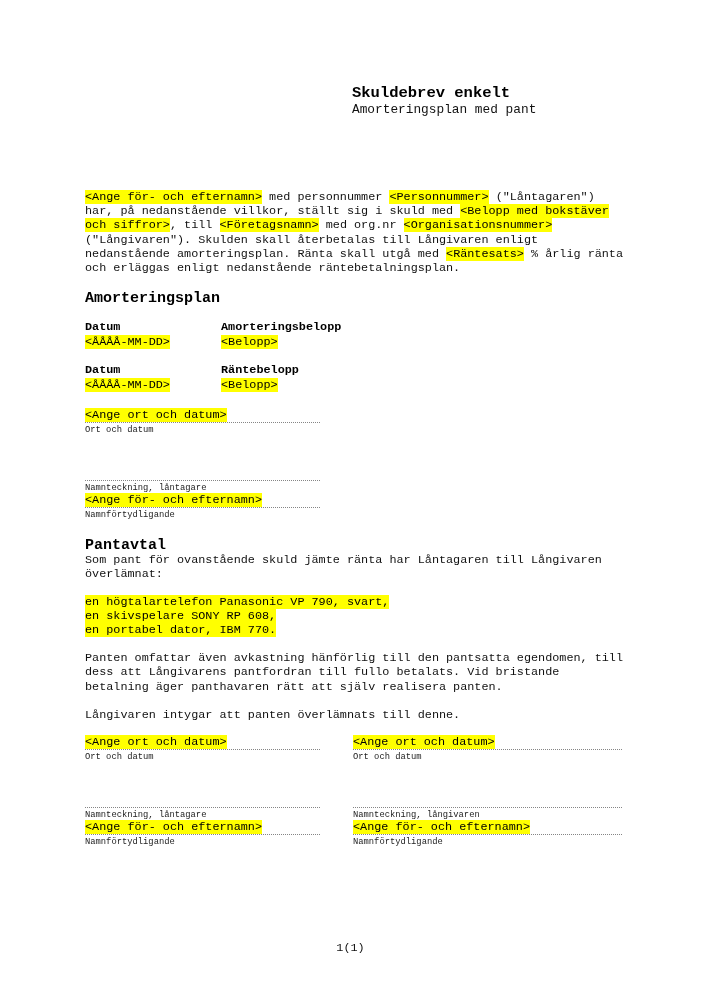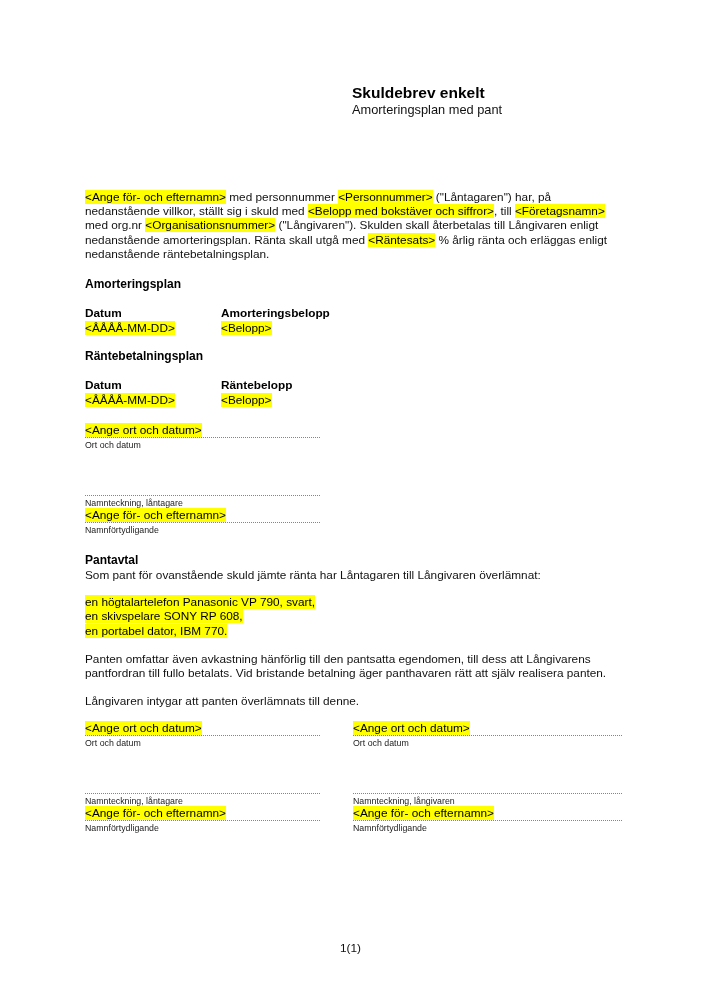--- a/index.html
+++ b/index.html
@@ -11,25 +11,25 @@
     -webkit-font-smoothing: antialiased;
   }
   .page { position: relative; width: 707px; height: 1000px; overflow: hidden; }
 
   .title-block { position: absolute; left: 352px; top: 84px; }
   .doc-title { font-size: 15.5px; font-weight: bold; color: #000; margin: 0; line-height: 18px; }
   .doc-subtitle { font-size: 12.8px; margin: 0; line-height: 16px; }
 
   .content { position: absolute; left: 85px; top: 190px; width: 540px; }
 
-  p, h2, div { margin: 0; }
+  p, h2, div { margin: 0; font-family: Liberation Mono, monospace; }
   .body-text { font-size: 11.8px; line-height: 14.2px; }
 
   h2.section-heading {
-    font-size: 12px; font-weight: bold; color: #000;
+    font-size: 15px; font-weight: bold; color: #000;
     line-height: 15px;
   }
   .mt-amort   { margin-top: 16px; }
   .mt-head    { margin-top: 14px; }
   .mt-vals    { margin-top: 1px; }
   .mt-ranta   { margin-top: 14px; }
   .mt-undskr  { margin-top: 13px; }
   .mt-sig     { margin-top: 16px; }
   .mt-pant    { margin-top: 18px; }
   .mt-items   { margin-top: 13px; }
@@ -88,21 +88,20 @@
     <h2 class="section-heading mt-amort">Amorteringsplan</h2>
     <div class="plan-row mt-head">
       <div class="plan-col1 plan-header">Datum</div>
       <div class="plan-header">Amorteringsbelopp</div>
     </div>
     <div class="plan-row mt-vals">
       <div class="plan-col1"><span class="hl">&lt;ÅÅÅÅ-MM-DD&gt;</span></div>
       <div><span class="hl">&lt;Belopp&gt;</span></div>
     </div>
 
-    <h2 class="section-heading mt-ranta">Räntebetalningsplan</h2>
     <div class="plan-row mt-head">
       <div class="plan-col1 plan-header">Datum</div>
       <div class="plan-header">Räntebelopp</div>
     </div>
     <div class="plan-row mt-vals">
       <div class="plan-col1"><span class="hl">&lt;ÅÅÅÅ-MM-DD&gt;</span></div>
       <div><span class="hl">&lt;Belopp&gt;</span></div>
     </div>
 
     <div class="sig-field mt-sig">

